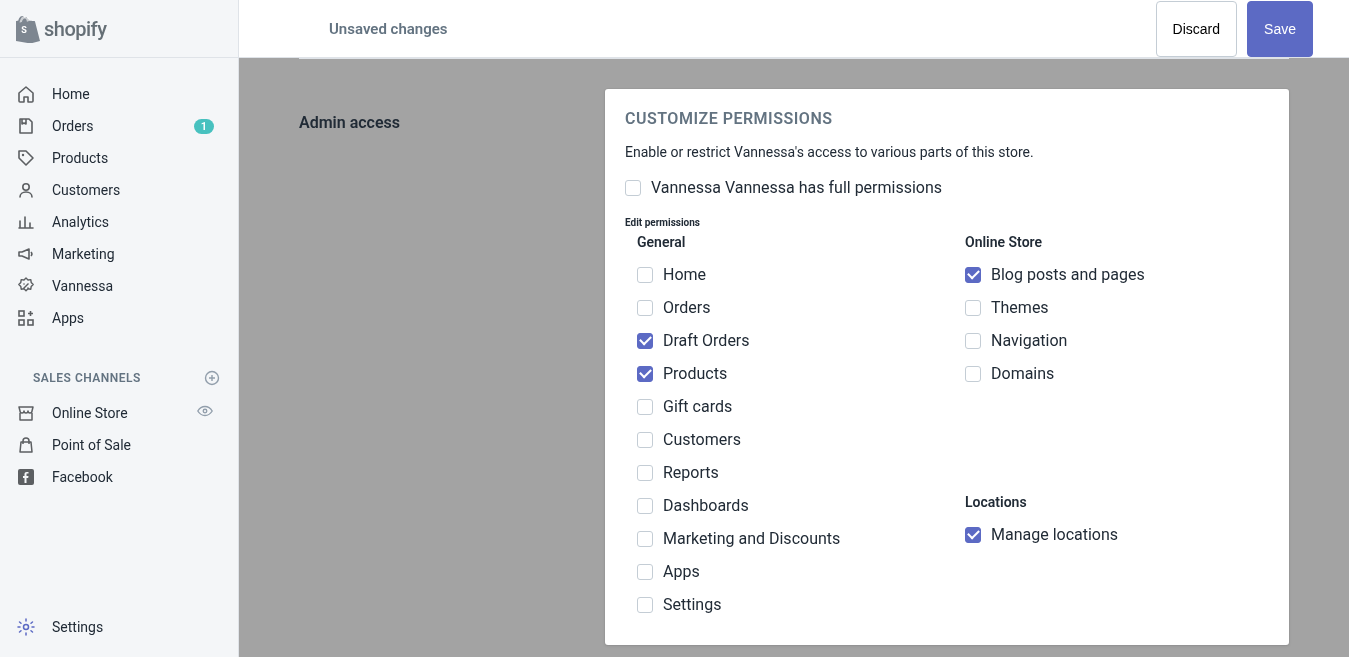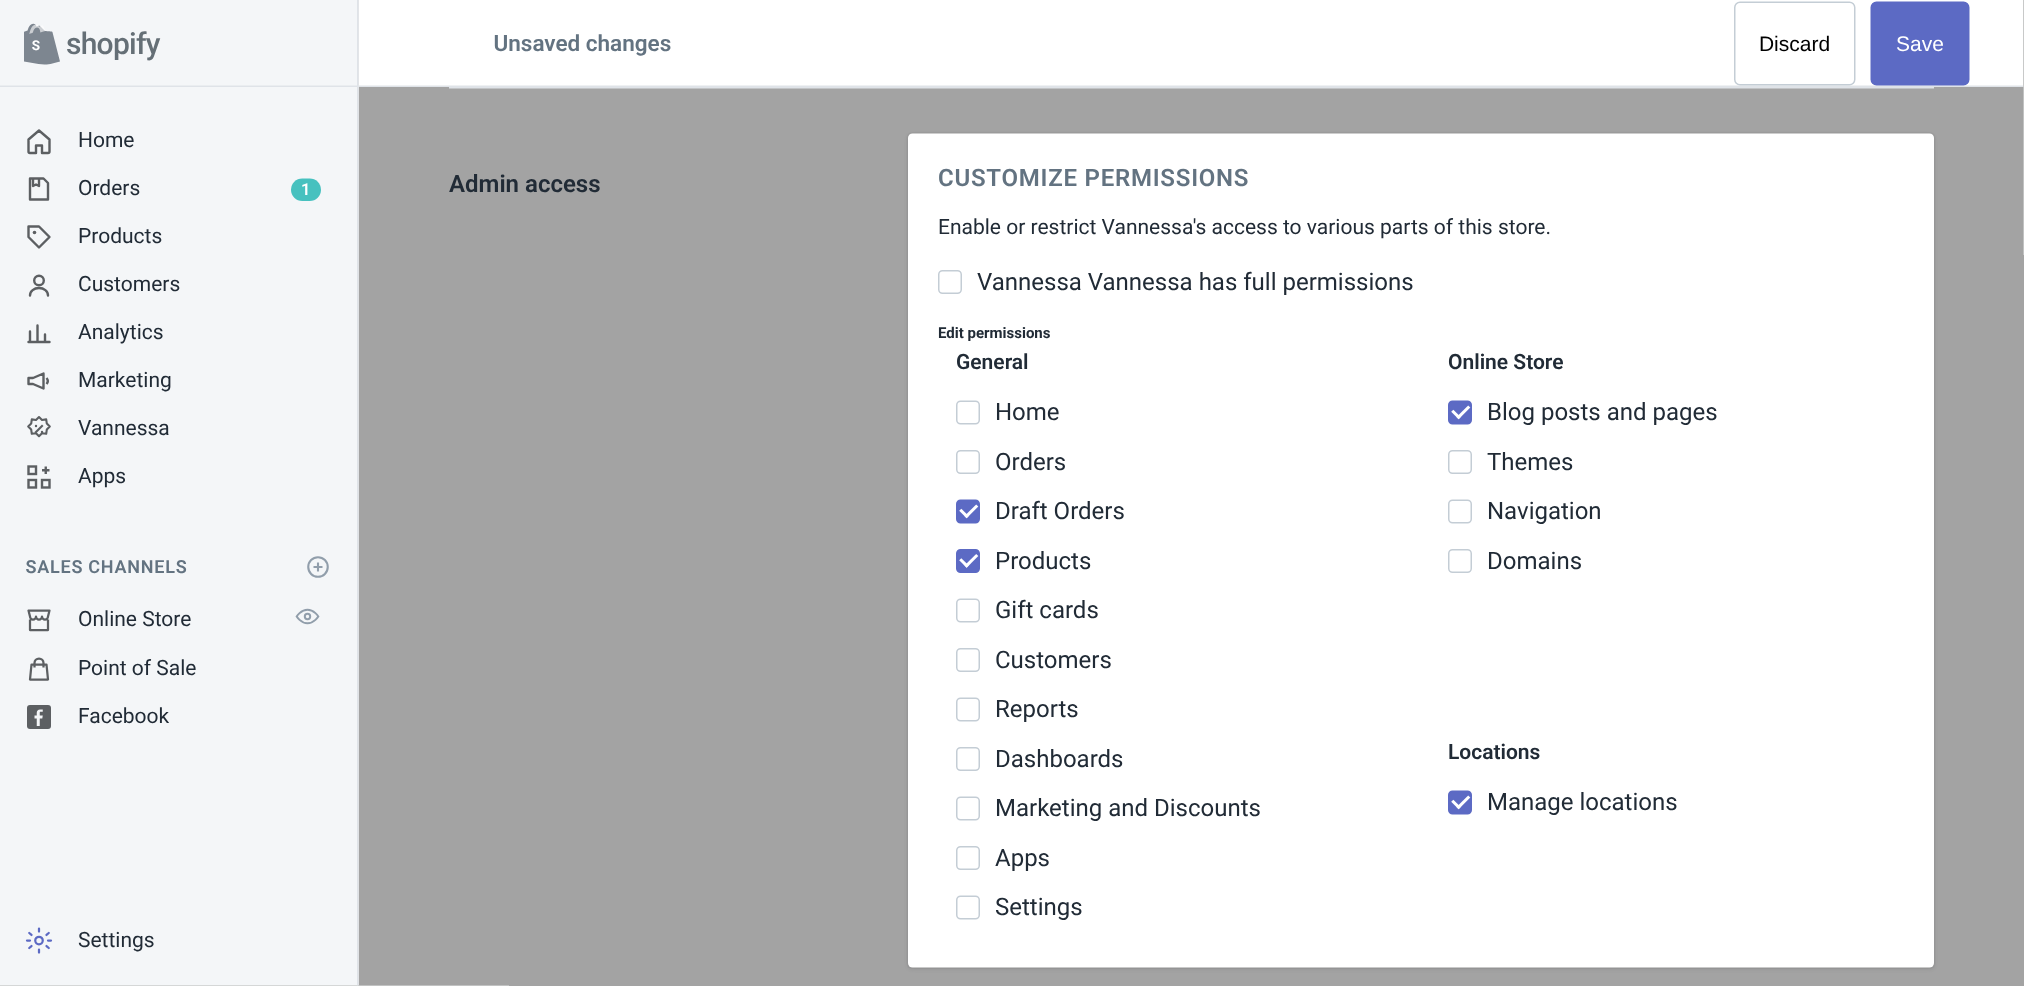--- a/index.html
+++ b/index.html
@@ -84,21 +84,21 @@
       padding: 1px 7px;
       margin-left: auto;
       margin-right: 8px;
       min-width: 18px;
       text-align: center;
     }
     .section-header {
       display: flex;
       align-items: center;
       justify-content: space-between;
-      padding: 10px 16px 8px 17px;
+      padding: 10px 16px 8px 33px;
       margin-top: 24px;
     }
     .section-title {
       font-size: 12px;
       font-weight: 600;
       color: #637381;
       letter-spacing: 0.5px;
     }
     .section-action {
       color: #919eab;

